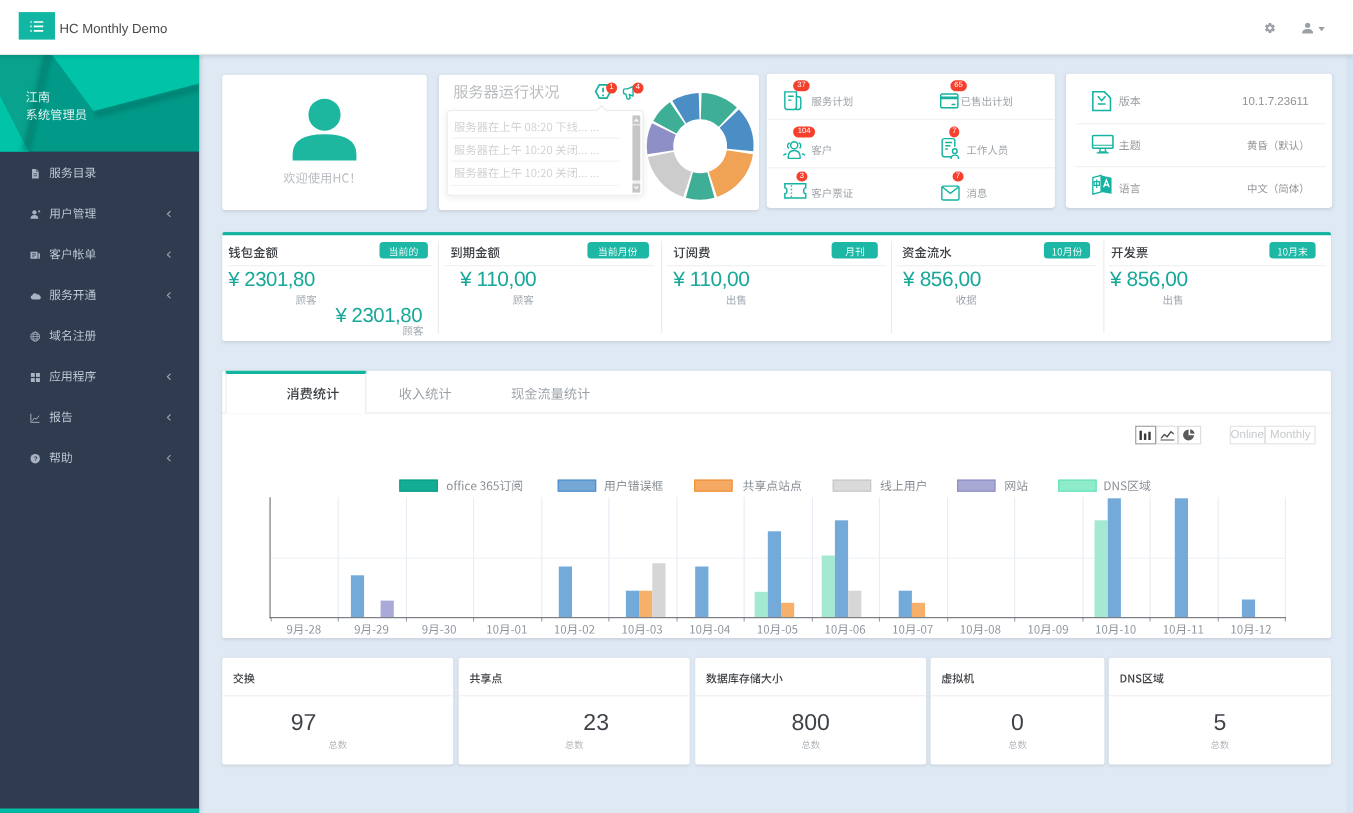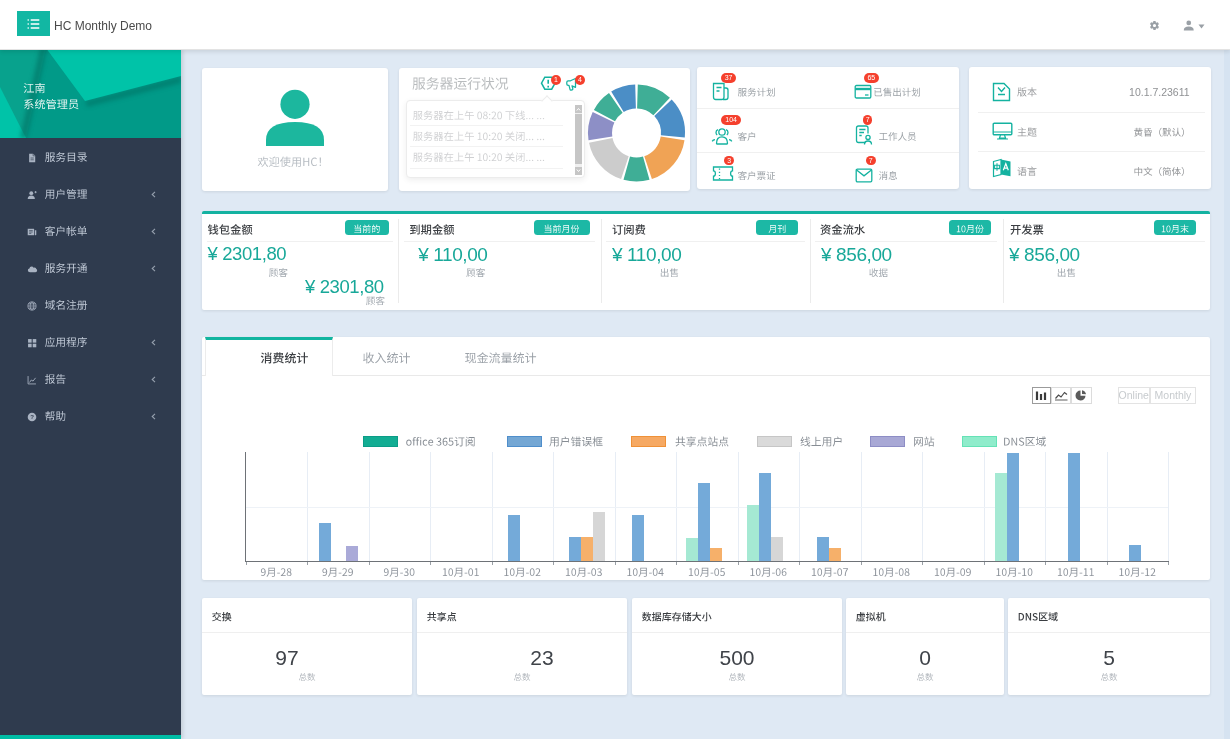--- a/index.html
+++ b/index.html
@@ -157,23 +157,23 @@
 <div class="card" style="left:202px;top:598px;width:210px;height:97px;border-radius:2px"></div>
 <div class="card" style="left:417px;top:598px;width:210px;height:97px;border-radius:2px"></div>
 <div class="card" style="left:632px;top:598px;width:210px;height:97px;border-radius:2px"></div>
 <div class="card" style="left:846px;top:598px;width:158px;height:97px;border-radius:2px"></div>
 <div class="card" style="left:1008px;top:598px;width:202px;height:97px;border-radius:2px"></div>
 <div class="abs" style="left:202px;top:632px;width:210px;height:1px;background:#efefef"></div>
 <div class="abs" style="left:417px;top:632px;width:210px;height:1px;background:#efefef"></div>
 <div class="abs" style="left:632px;top:632px;width:210px;height:1px;background:#efefef"></div>
 <div class="abs" style="left:846px;top:632px;width:158px;height:1px;background:#efefef"></div>
 <div class="abs" style="left:1008px;top:632px;width:202px;height:1px;background:#efefef"></div>
-<div class="abs num" style="left:200px;top:646.5px;width:174px">97</div>
+<div class="abs num" style="left:189px;top:646.5px;width:174px">97</div>
 <div class="abs num" style="left:417px;top:646.5px;width:250px">23</div>
-<div class="abs num" style="left:632px;top:646.5px;width:210px">500</div>
+<div class="abs num" style="left:632px;top:646.5px;width:210px">800</div>
 <div class="abs num" style="left:846px;top:646.5px;width:158px">0</div>
 <div class="abs num" style="left:1008px;top:646.5px;width:202px">5</div>
 
 <div class="abs" style="left:0;top:0;width:1230px;height:50px;background:#fff;border-bottom:1px solid #e3e3e3;box-shadow:0 2px 4px rgba(0,0,0,.10);z-index:10"></div>
 <div class="abs" style="left:17px;top:11px;width:33px;height:25px;background:#12b7a3;z-index:11"></div>
 <svg class="abs" style="left:26px;top:17.5px;z-index:12" width="15" height="12" viewBox="0 0 15 12">
 <path d="M4.7 2 H13.3 M4.7 6 H13.3 M4.7 10 H13.3" stroke="#fff" stroke-width="1.5"></path>
 <path d="M1.6 2 H2.8 M1.6 6 H2.8 M1.6 10 H2.8" stroke="#fff" stroke-width="1.5"></path>
 </svg>
 <div class="abs" style="left:54px;top:20px;font-size:12px;color:#4a4a4a;z-index:11;line-height:1">HC Monthly Demo</div>

